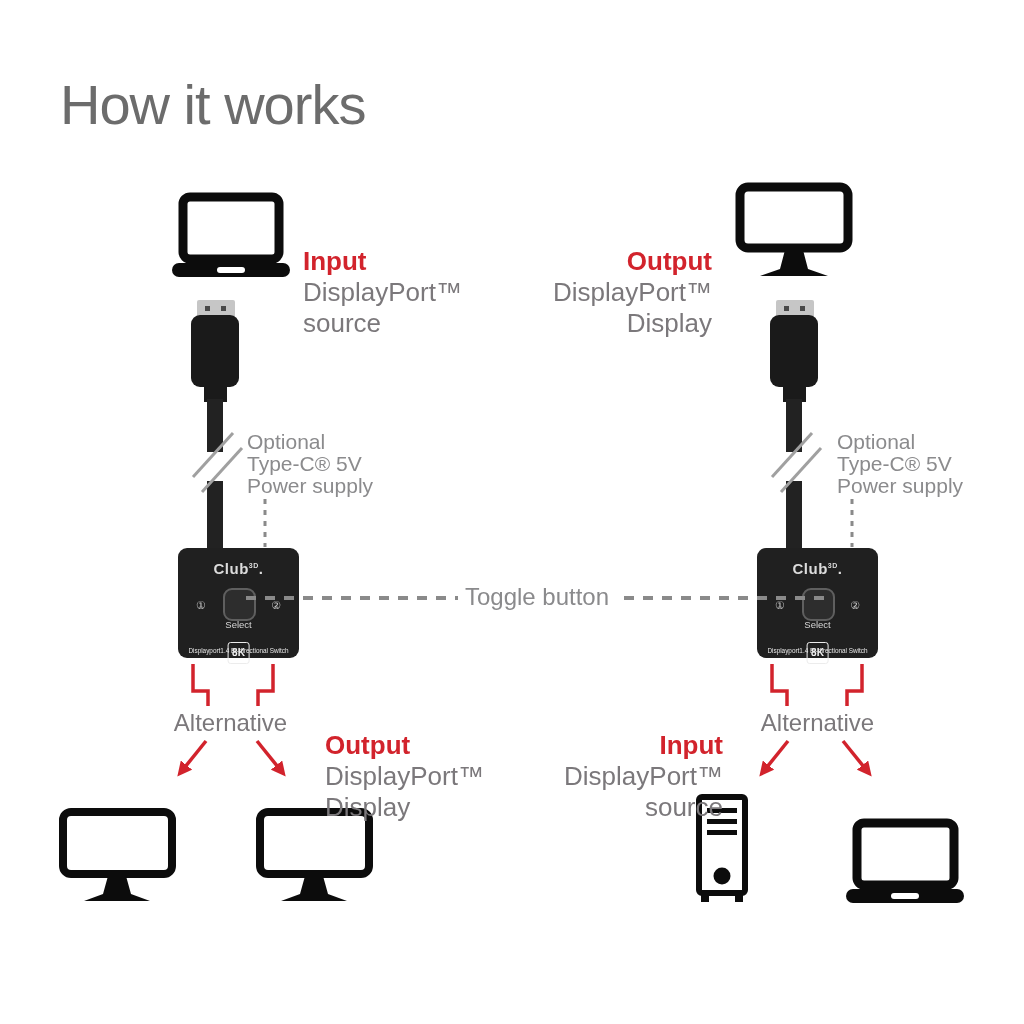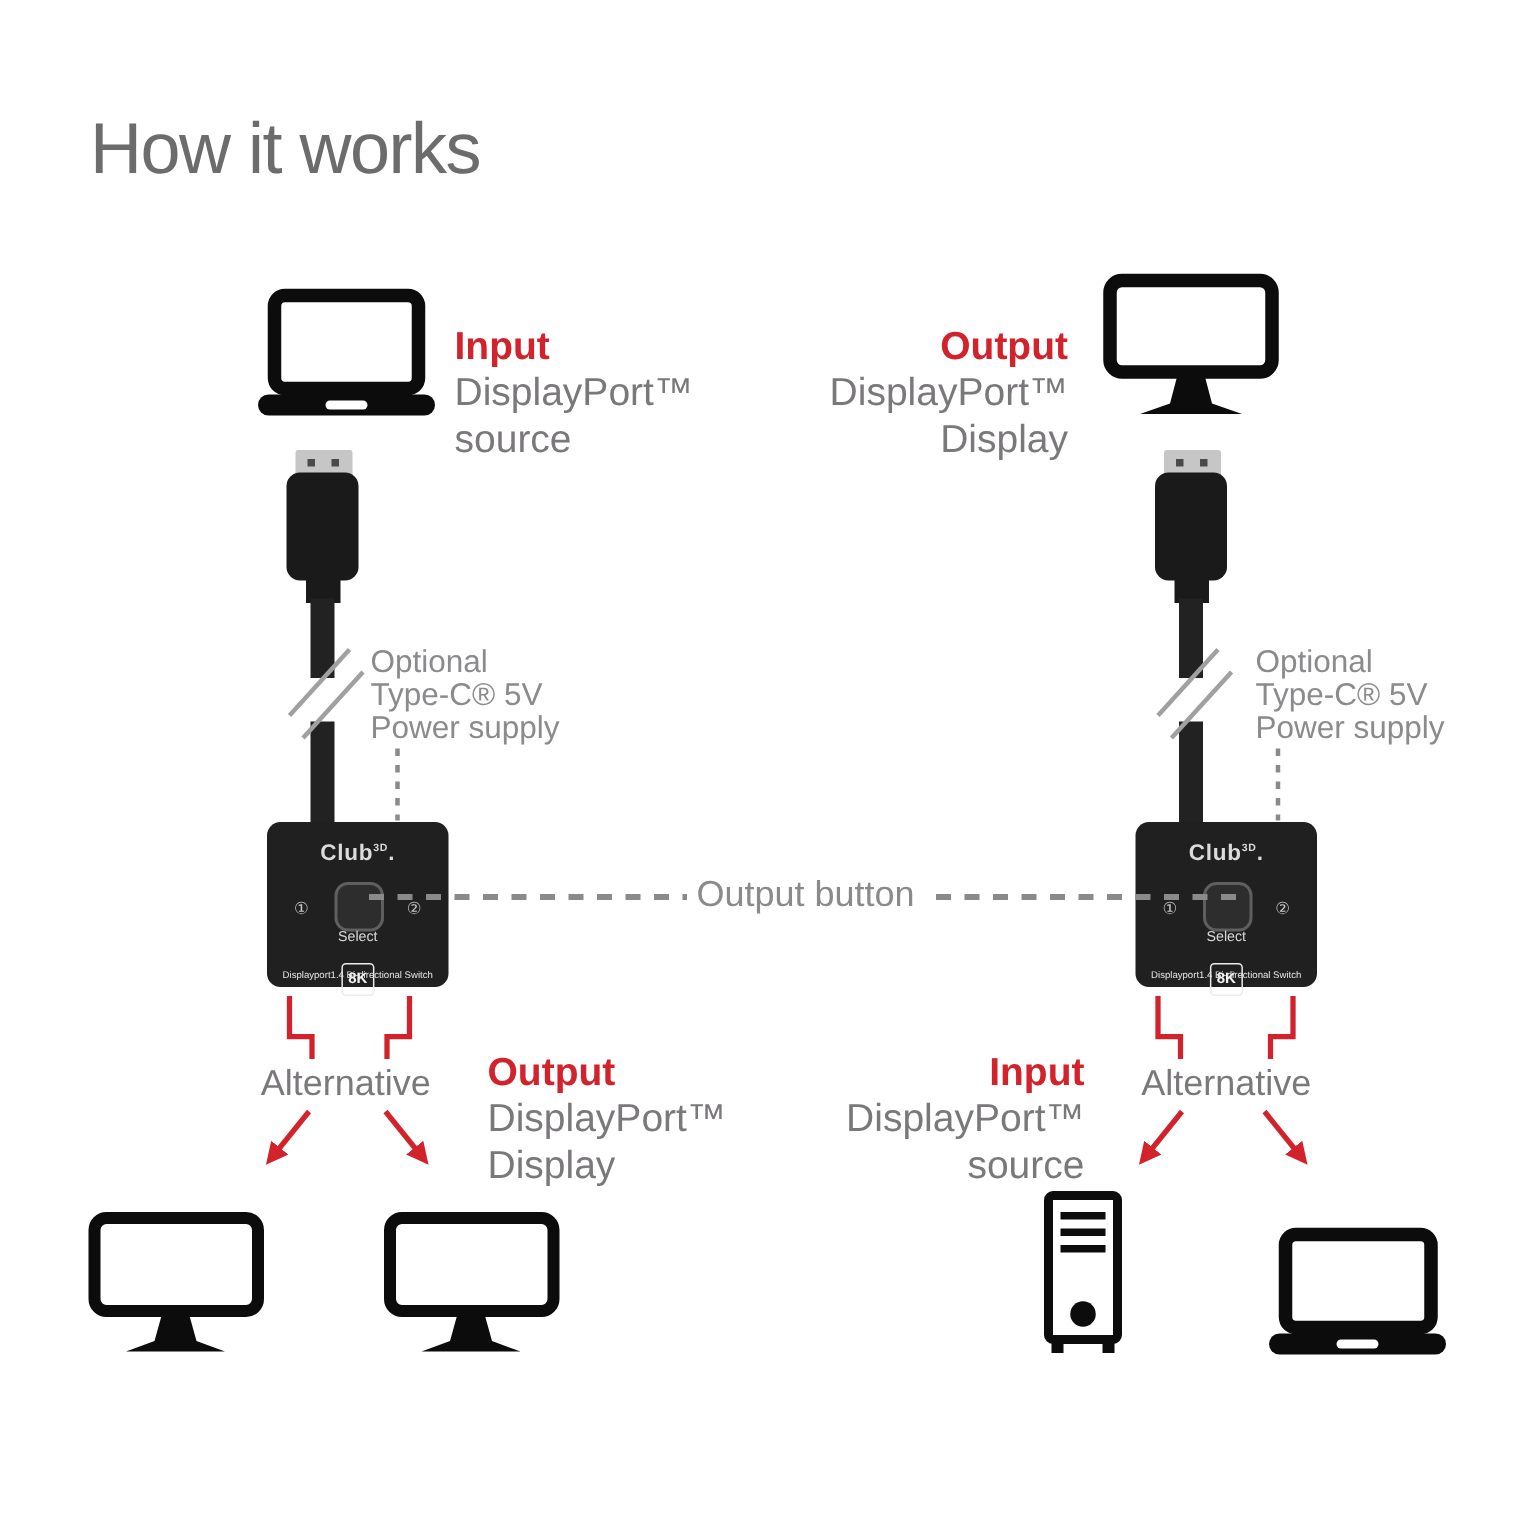--- a/index.html
+++ b/index.html
@@ -3,23 +3,23 @@
 <meta charset="utf-8">
 <style>
   html,body{margin:0;padding:0;}
   body{
     width:1024px;height:1024px;position:relative;background:#ffffff;
     font-family:"Liberation Sans", sans-serif;overflow:hidden;
   }
   #gfx{position:absolute;left:0;top:0;z-index:1;}
   .txt{position:absolute;z-index:2;}
   .page-title{
-    left:60px;top:72px;font-size:48px;font-weight:400;color:#6c6c6c;letter-spacing:-1px;
+    left:60px;top:72px;font-size:56px;font-weight:400;color:#6c6c6c;letter-spacing:-1px;
   }
-  .label-block{font-size:26px;line-height:31px;color:#7b787b;white-space:nowrap;}
+  .label-block{font-size:26px;line-height:31px;color:#7b787b;white-space:nowrap;margin-top:31px;}
   .label-block .em{color:#d2232c;font-weight:700;}
   .ra{text-align:right;}
   .note-block{font-size:21px;line-height:22px;color:#8b8b8d;white-space:nowrap;}
   .toggle-label{font-size:24px;color:#8a8a8c;text-align:center;width:150px;}
   .alt-label{font-size:24px;color:#7b787b;text-align:center;width:165px;white-space:nowrap;}
   .device-overlay{width:121px;height:110px;text-align:center;color:#fff;}
   .brand{margin-top:12px;font-size:15px;font-weight:700;color:#dcdcdc;letter-spacing:.5px;}
   .brand sup{font-size:7px;}
   .port{position:absolute;top:51px;font-size:11px;color:#c8c8c8;}
   .port.p1{left:18px;}
@@ -157,21 +157,21 @@
   <div>Optional</div>
   <div>Type-C® 5V</div>
   <div>Power supply</div>
 </div>
 <div class="txt note-block" style="left:837px;top:431px;">
   <div>Optional</div>
   <div>Type-C® 5V</div>
   <div>Power supply</div>
 </div>
 
-<div class="txt toggle-label" style="left:462px;top:583px;">Output button</div>
+<div class="txt toggle-label" style="left:462px;top:583px;">Toggle button</div>
 
 <div class="txt device-overlay" style="left:178px;top:548px;">
   <div class="brand"><span>Club</span><sup>3D</sup><span>.</span></div>
   <div class="port p1">①</div>
   <div class="port p2">②</div>
   <div class="select-label">Select</div>
   <div class="badge">8K</div>
   <div class="caption">Displayport1.4 Bi-directional Switch</div>
 </div>
 <div class="txt device-overlay" style="left:757px;top:548px;">

